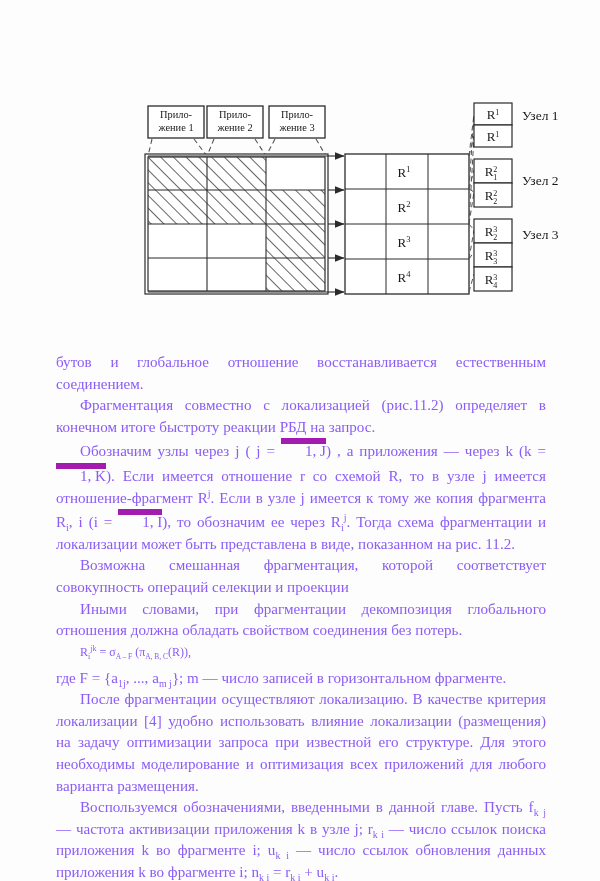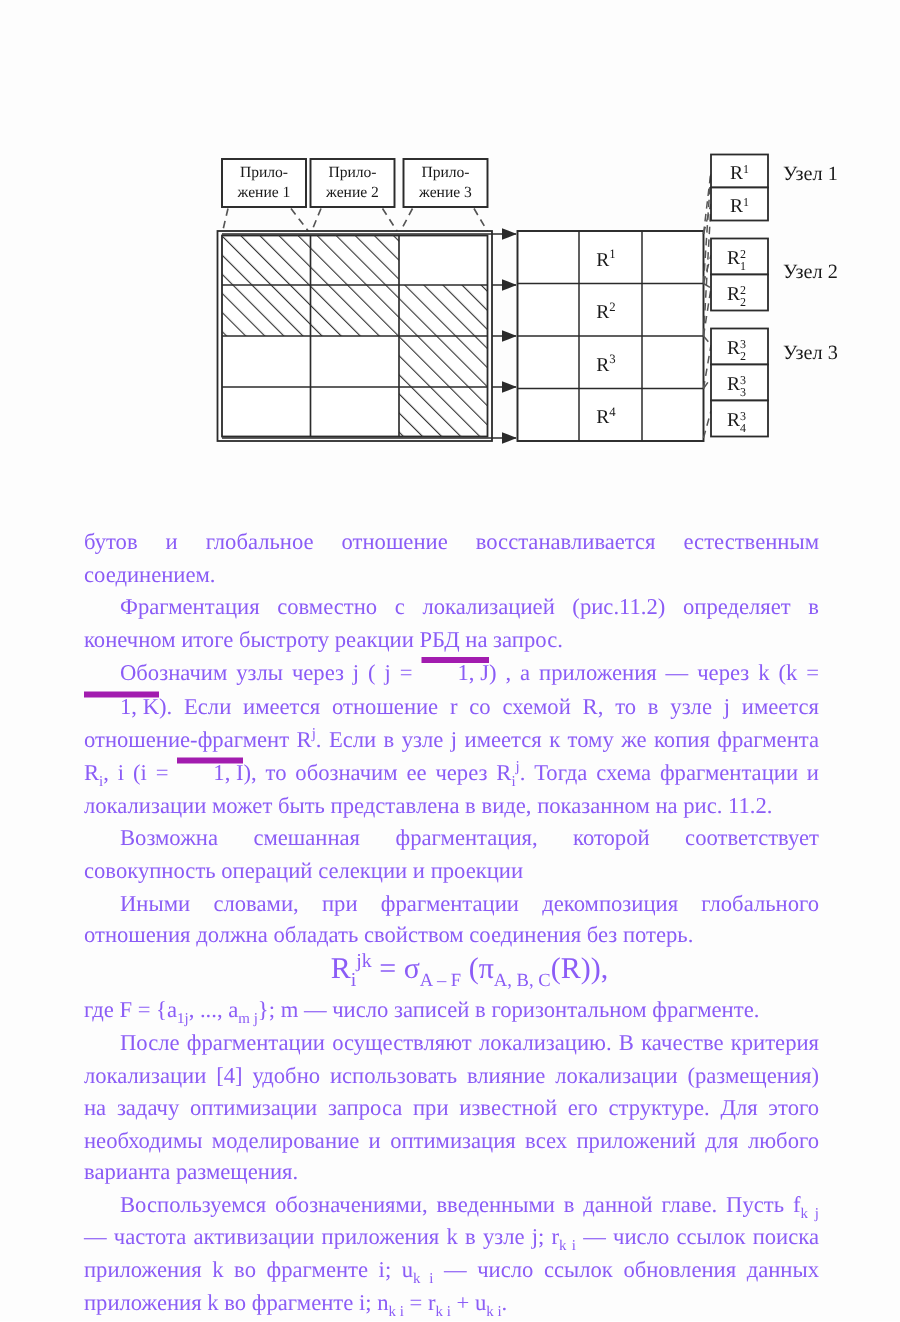--- a/index.html
+++ b/index.html
@@ -60,26 +60,25 @@
   }
   .body-text p {
     margin: 0;
     text-indent: 24px;
   }
   .body-text p.noindent {
     text-indent: 0;
   }
   .formula {
     margin: 4px 0 5px 0;
-    text-align: center;
     text-indent: 0;
-    font-size: 20px;
+    font-size: 12px;
   }
   .ov {
-    border-top: 4px solid #a21caf;
+    border-top: 6px solid #a21caf;
     padding-top: 0px;
     display: inline-block;
     line-height: 1.0;
   }
   sup, sub {
     font-size: 0.66em;
     line-height: 0;
   }
   sup { vertical-align: super; }
   sub { vertical-align: sub; }

